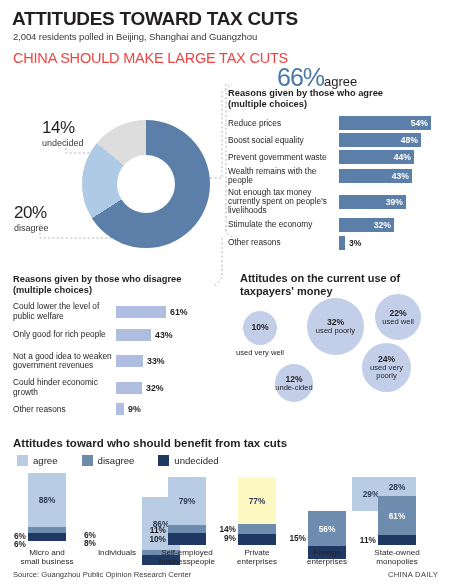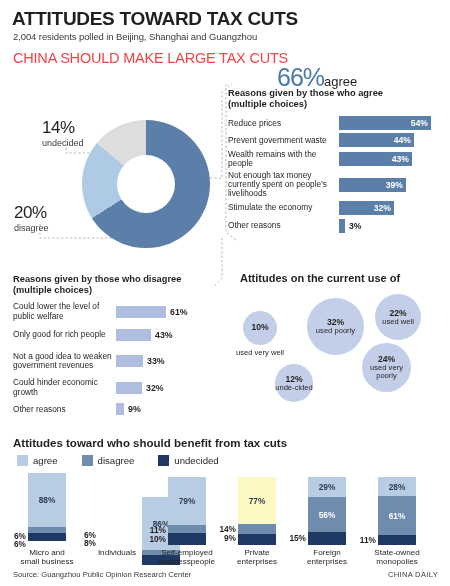--- a/index.html
+++ b/index.html
@@ -175,20 +175,28 @@
 
     <div class="arow" style="margin-top:4px;">
       <div class="lab">Reduce prices</div>
       <div class="barwrap">
         <div class="abar" style="width:92px;">
           <span class="v">54%</span>
         </div>
       </div>
     </div>
 
+    <div class="arow">
+      <div class="lab">Boost social equality</div>
+      <div class="barwrap">
+        <div class="abar" style="width:82px;">
+          <span class="v">48%</span>
+        </div>
+      </div>
+    </div>
 
     <div class="arow">
       <div class="lab">Prevent government waste</div>
       <div class="barwrap">
         <div class="abar" style="width:75px;">
           <span class="v">44%</span>
         </div>
       </div>
     </div>
 
@@ -270,20 +278,21 @@
       <div class="lab">Other reasons</div>
       <div class="barwrap">
         <div class="dbar" style="width:8px;"></div>
         <span class="dval">9%</span>
       </div>
     </div>
   </div>
 
   <div class="abs" id="bub-title">
     <div>Attitudes on the current use of</div>
+    <div>taxpayers' money</div>
   </div>
 
   <div class="abs bubble" style="left:243px;top:311px;width:34px;height:34px;">
     <span class="bn">10%</span>
   </div>
   <div class="abs bub-ext" style="left:227px;top:349px;width:66px;">used very well</div>
 
   <div class="abs bubble" style="left:307px;top:298px;width:57px;height:57px;">
     <span class="bn">32%</span>
     <span class="bl">used poorly</span>
@@ -380,21 +389,21 @@
     <div class="sidelab" style="left:-22px;top:47px;">14%</div>
     <div class="sidelab" style="left:-22px;top:56px;">9%</div>
     <div class="catlab" style="top:71px;">
       <div>Private</div>
       <div>enterprises</div>
     </div>
   </div>
 
   <div class="col" style="left:294px;top:477px;height:68px;">
     <div class="stack" style="height:68px;">
-      <div class="seg" style="height:20px;background:#b8cce4;">
+      <div class="seg" style="height:34px;background:#b8cce4;margin-left:44px;">
         <span class="sv" style="color:#2d3c50;">29%</span>
       </div>
       <div class="seg" style="height:35px;background:#6e8cad;">
         <span class="sv" style="color:#ffffff;">56%</span>
       </div>
       <div class="seg" style="height:13px;background:#1f3864;"></div>
     </div>
     <div class="sidelab" style="left:-22px;top:56px;">15%</div>
     <div class="catlab" style="top:71px;">
       <div>Foreign</div>

